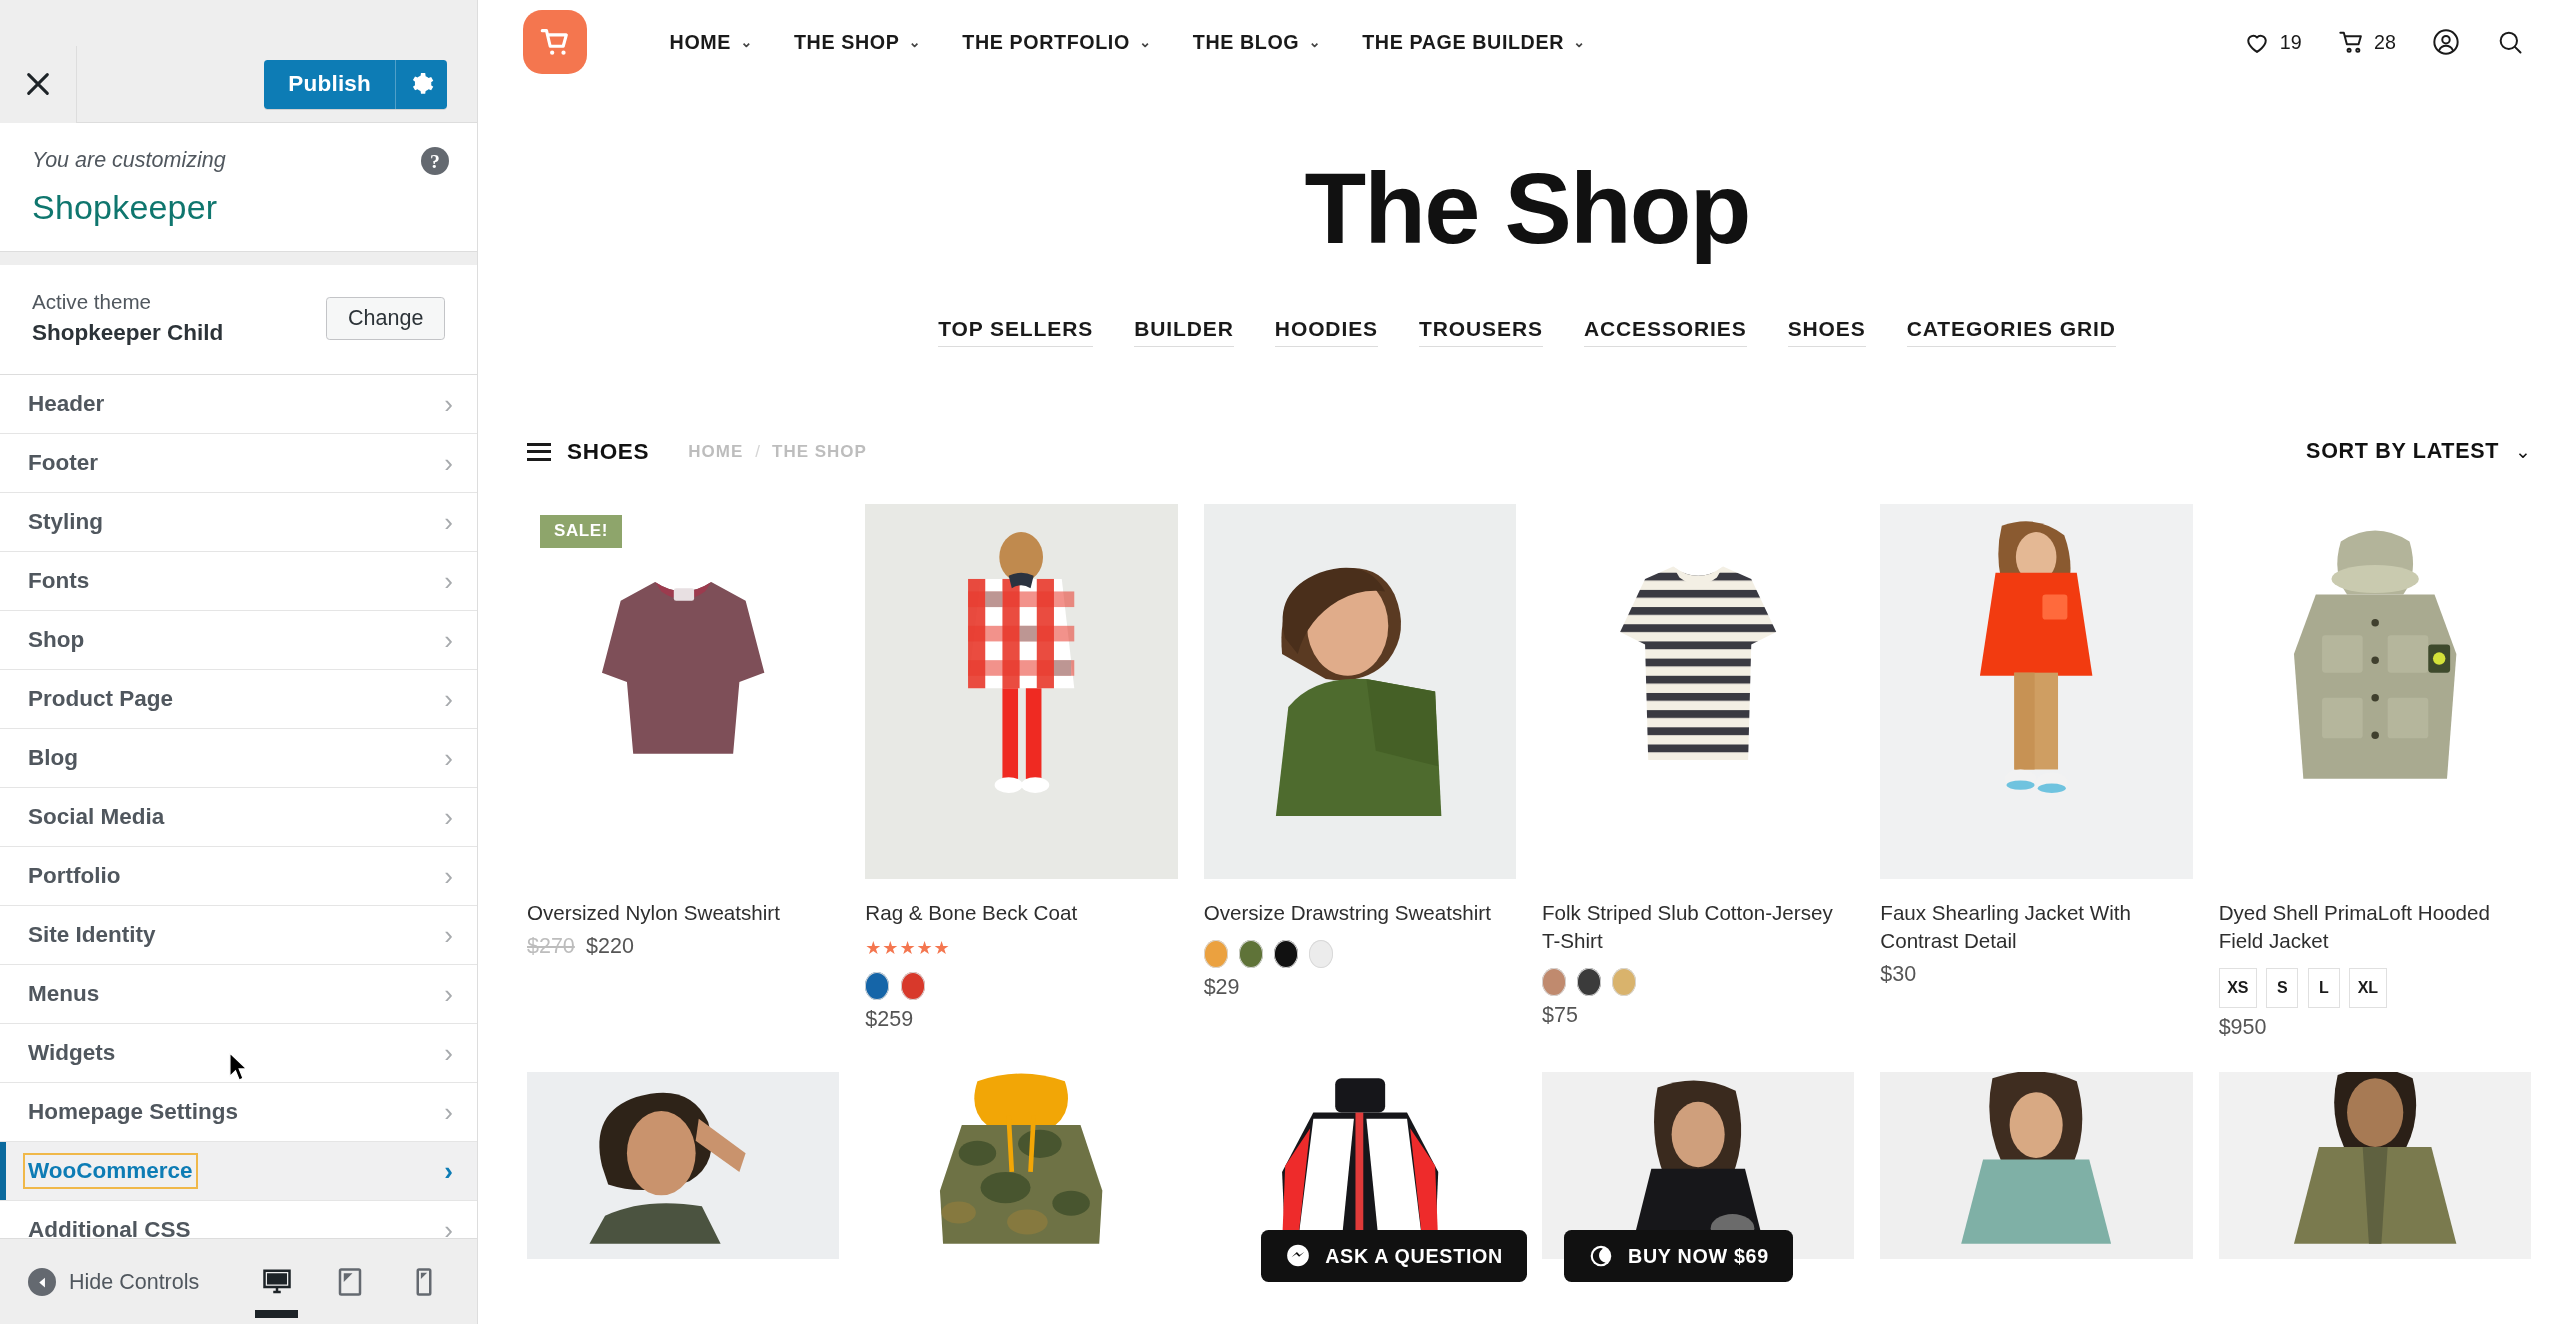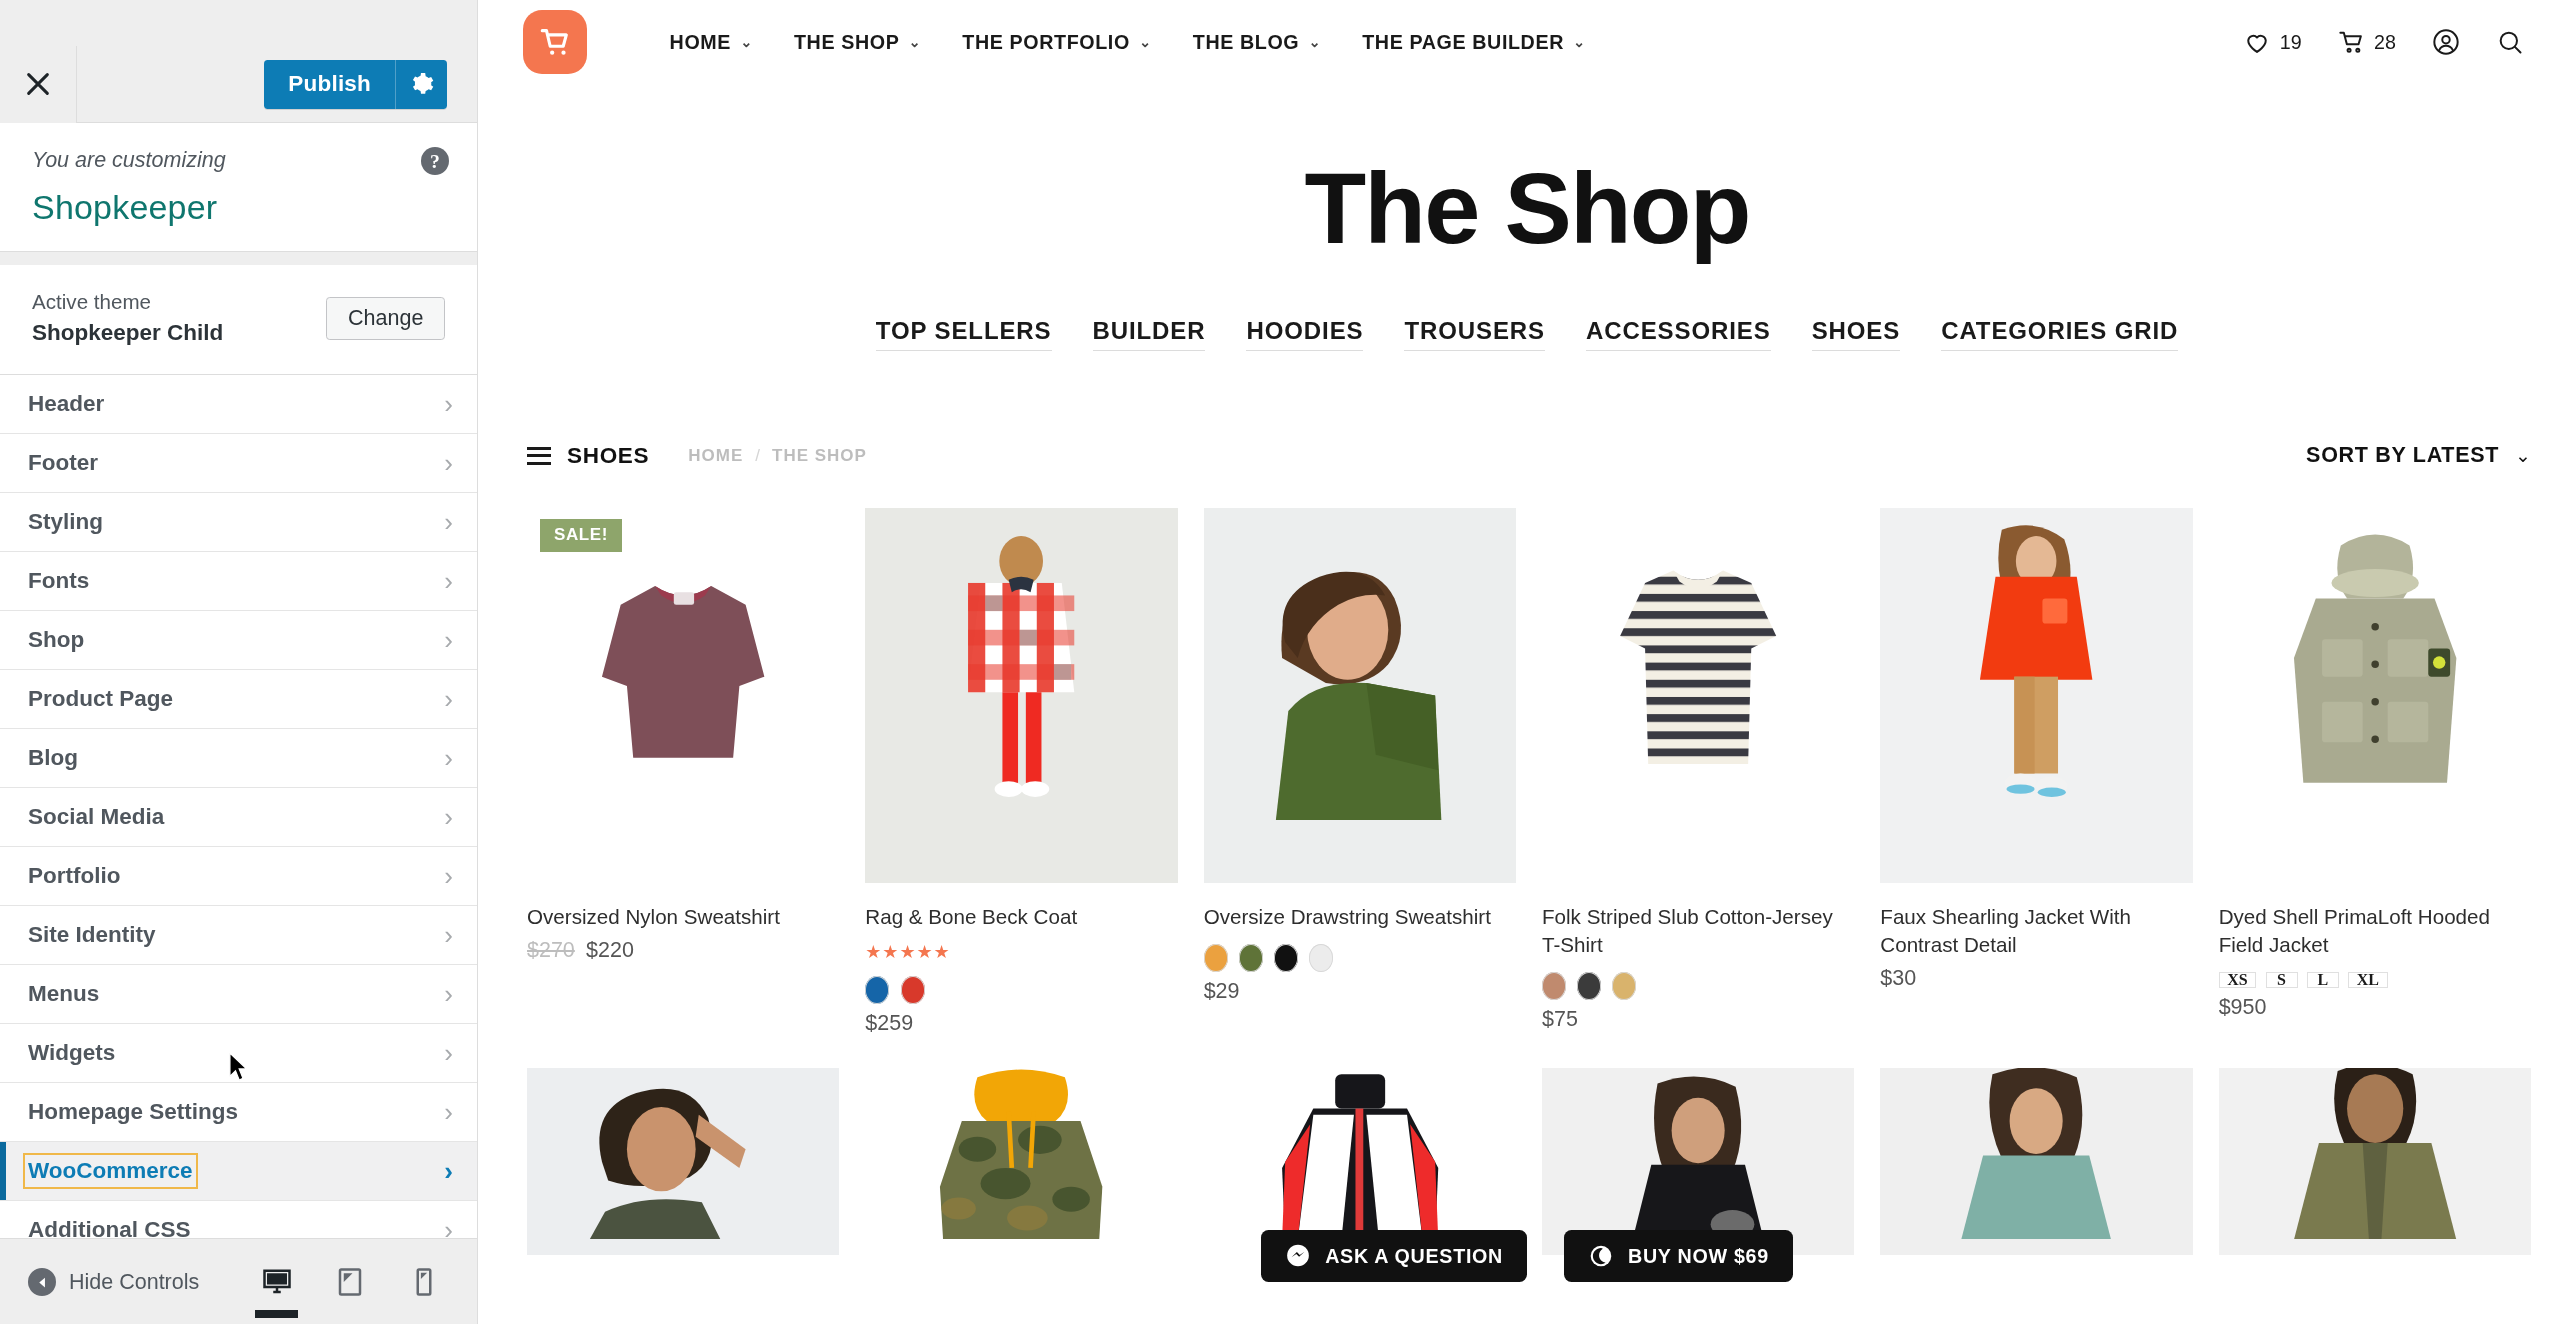--- a/index.html
+++ b/index.html
@@ -162,21 +162,21 @@
   .shop-title {
     text-align: center; font-size: 101px; font-weight: 700;
     color: #111; letter-spacing: -1.9px; margin-top: 67px;
     font-family: "Liberation Sans", sans-serif;
   }
   .cat-nav {
     display: flex; justify-content: center; align-items: center;
     gap: 41px; margin-top: 51px;
   }
   .cat-link {
-    font-size: 24px; font-weight: 700; color: #1a1a1a;
+    font-size: 21px; font-weight: 700; color: #1a1a1a;
     letter-spacing: 0.9px; cursor: pointer;
     border-bottom: 1.9px solid #dcdcdc; padding-bottom: 4.7px;
   }
 
   .toolbar {
     display: flex; align-items: center;
     margin-top: 92px; padding: 0 45px 0 49px;
   }
   .filter-btn { display: flex; align-items: center; gap: 16px; cursor: pointer; }
   .hamburger { display: flex; flex-direction: column; gap: 4.7px; }
@@ -209,24 +209,24 @@
   .card-title {
     font-size: 20.6px; color: #2e2e2e; margin-top: 20.6px; line-height: 1.36;
     cursor: pointer;
   }
   .stars { margin-top: 9.4px; color: #f4764f; font-size: 18px; letter-spacing: 0.9px; }
   .swatches { display: flex; gap: 11.2px; margin-top: 13px; }
   .sw { width: 24px; height: 28px; border-radius: 50%; cursor: pointer; }
   .sw.ring { box-shadow: inset 0 0 0 0.9px #d8d8d8; }
   .sizes { display: flex; gap: 9.4px; margin-top: 13px; }
   .size-box {
-    min-width: 32px; height: 16px; padding: 0 7.5px;
+    min-width: 32px; height: 40px; padding: 0 7.5px;
     border: 0.9px solid #e0e0e0; background: #fff;
     display: flex; align-items: center; justify-content: center;
-    font-size: 16px; font-weight: 700; color: #1a1a1a; cursor: pointer; font-family: Liberation Serif, serif;
+    font-size: 16px; font-weight: 700; color: #1a1a1a; cursor: pointer;
   }
   .price { margin-top: 7px; font-size: 21.5px; color: #555; }
   .price .old { color: #bdbdbd; text-decoration: line-through; margin-right: 11.2px; }
   .price .now { color: #555; }
 
   .floating {
     position: absolute; bottom: 43px; left: 0; right: 0;
     display: flex; justify-content: center; gap: 37px; z-index: 30;
     pointer-events: none;
   }

